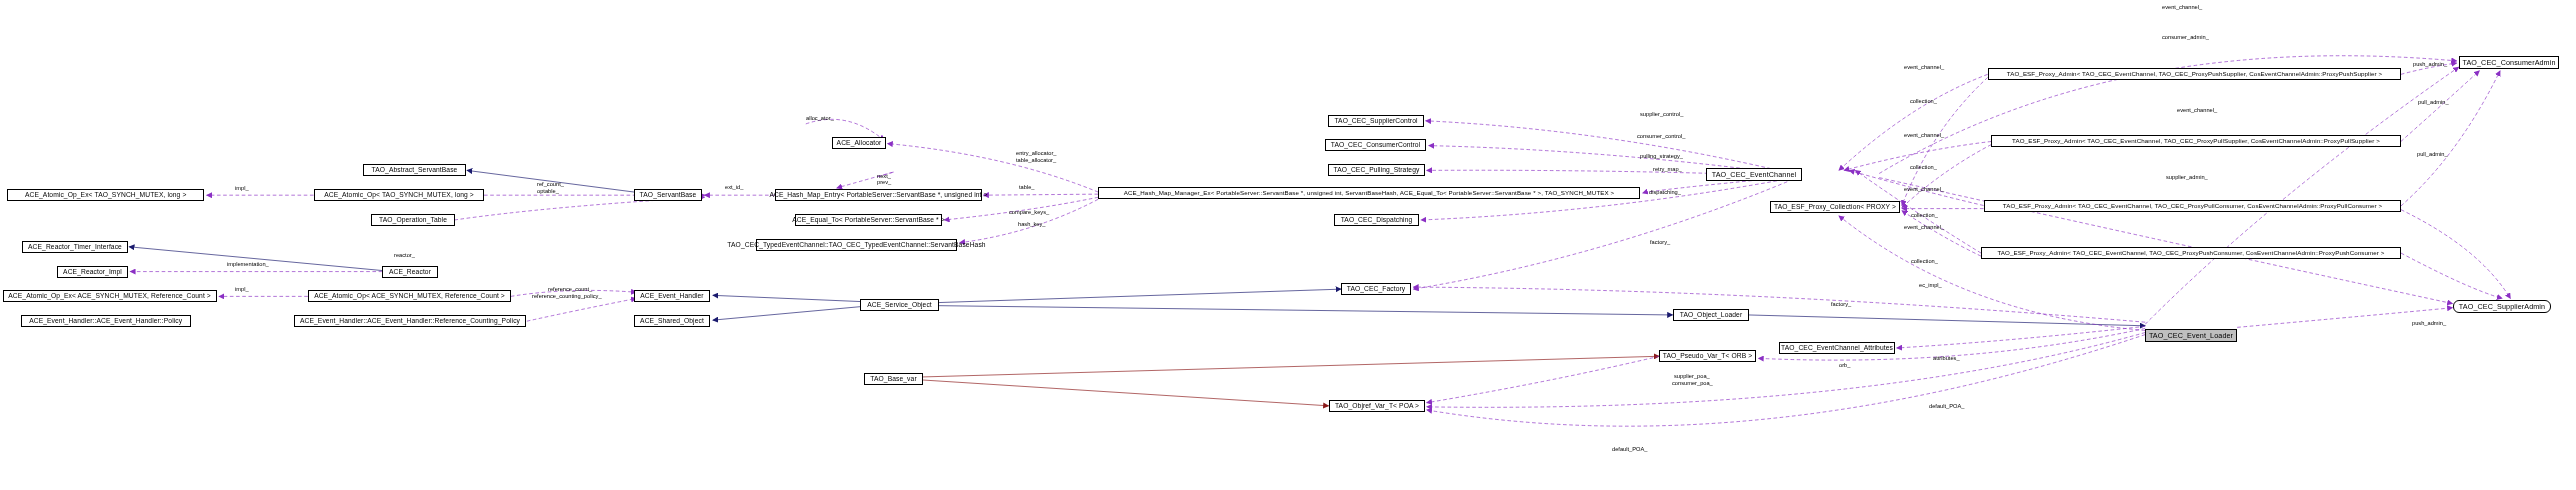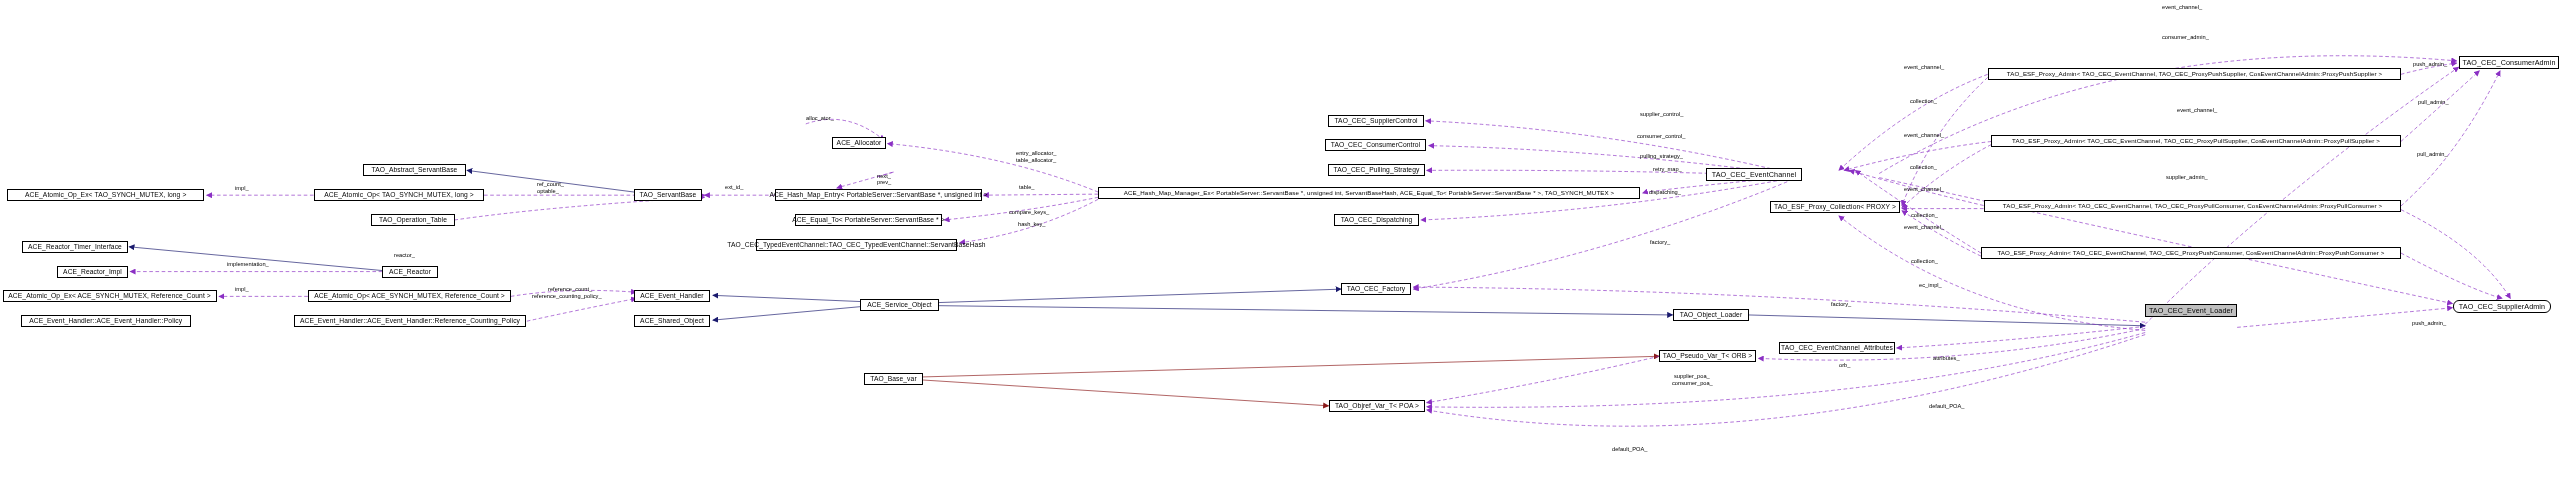--- a/index.html
+++ b/index.html
@@ -158,21 +158,21 @@
       <div class="node" style="left: 1329px; top: 400px; width: 96px; height: 12.4px; font-size: 6.7px;">TAO_Objref_Var_T&lt; POA &gt;</div>
       <div class="node" style="left: 1706px; top: 168px; width: 96px; height: 13.4px; font-size: 7.2px;">TAO_CEC_EventChannel</div>
       <div class="node" style="left: 1770px; top: 201px; width: 130px; height: 12.4px; font-size: 6.7px;">TAO_ESF_Proxy_Collection&lt; PROXY &gt;</div>
       <div class="node" style="left: 1779px; top: 342px; width: 116px; height: 12.4px; font-size: 6.7px;">TAO_CEC_EventChannel_Attributes</div>
       <div class="node" style="left: 1988px; top: 68px; width: 413px; height: 12.4px; font-size: 6.2px;">TAO_ESF_Proxy_Admin&lt; TAO_CEC_EventChannel, TAO_CEC_ProxyPushSupplier, CosEventChannelAdmin::ProxyPushSupplier &gt;</div>
       <div class="node" style="left: 1991px; top: 135px; width: 410px; height: 12.4px; font-size: 6.2px;">TAO_ESF_Proxy_Admin&lt; TAO_CEC_EventChannel, TAO_CEC_ProxyPullSupplier, CosEventChannelAdmin::ProxyPullSupplier &gt;</div>
       <div class="node" style="left: 1984px; top: 200px; width: 417px; height: 12.4px; font-size: 6.2px;">TAO_ESF_Proxy_Admin&lt; TAO_CEC_EventChannel, TAO_CEC_ProxyPullConsumer, CosEventChannelAdmin::ProxyPullConsumer &gt;</div>
       <div class="node" style="left: 1981px; top: 247px; width: 420px; height: 12.4px; font-size: 6.2px;">TAO_ESF_Proxy_Admin&lt; TAO_CEC_EventChannel, TAO_CEC_ProxyPushConsumer, CosEventChannelAdmin::ProxyPushConsumer &gt;</div>
       <div class="node" style="left: 2459px; top: 56px; width: 100px; height: 13.4px; font-size: 7.2px;">TAO_CEC_ConsumerAdmin</div>
       <div class="node" style="left: 2453px; top: 300px; width: 98px; height: 13.4px; font-size: 7.2px; border-radius: 6px;">TAO_CEC_SupplierAdmin</div>
-      <div class="node hl" style="left: 2145px; top: 304px; width: 92px; height: 13.4px; font-size: 7.2px;">TAO_CEC_Event_Loader</div>
+      <div class="node hl" style="left: 2145px; top: 329px; width: 92px; height: 13.4px; font-size: 7.2px;">TAO_CEC_Event_Loader</div>
     </div>
   <div id="labels-layer">
       <span class="elabel" style="left: 235px; top: 185px; font-size: 5.7px;">impl_</span>
       <span class="elabel" style="left: 227px; top: 261px; font-size: 5.7px;">implementation_</span>
       <span class="elabel" style="left: 235px; top: 286px; font-size: 5.7px;">impl_</span>
       <span class="elabel" style="left: 537px; top: 181px; font-size: 5.7px;">ref_count_</span>
       <span class="elabel" style="left: 537px; top: 188px; font-size: 5.7px;">optable_</span>
       <span class="elabel" style="left: 394px; top: 252px; font-size: 5.7px;">reactor_</span>
       <span class="elabel" style="left: 548px; top: 286px; font-size: 5.7px;">reference_count_</span>
       <span class="elabel" style="left: 532px; top: 293px; font-size: 5.7px;">reference_counting_policy_</span>

